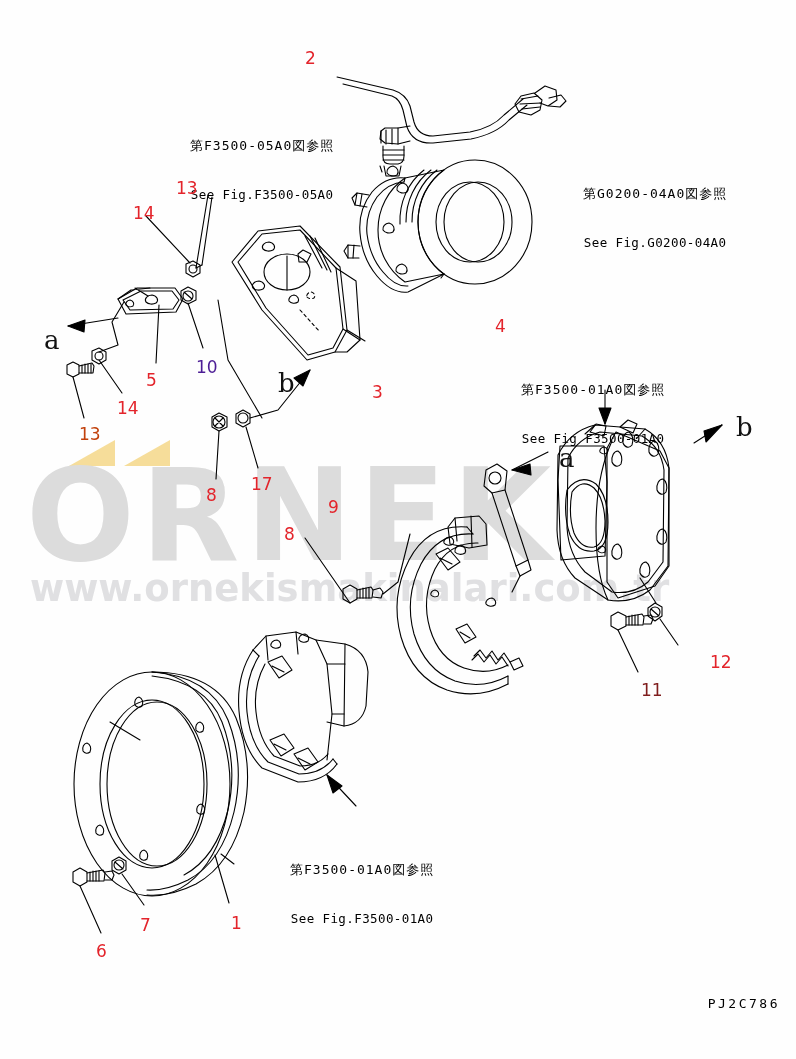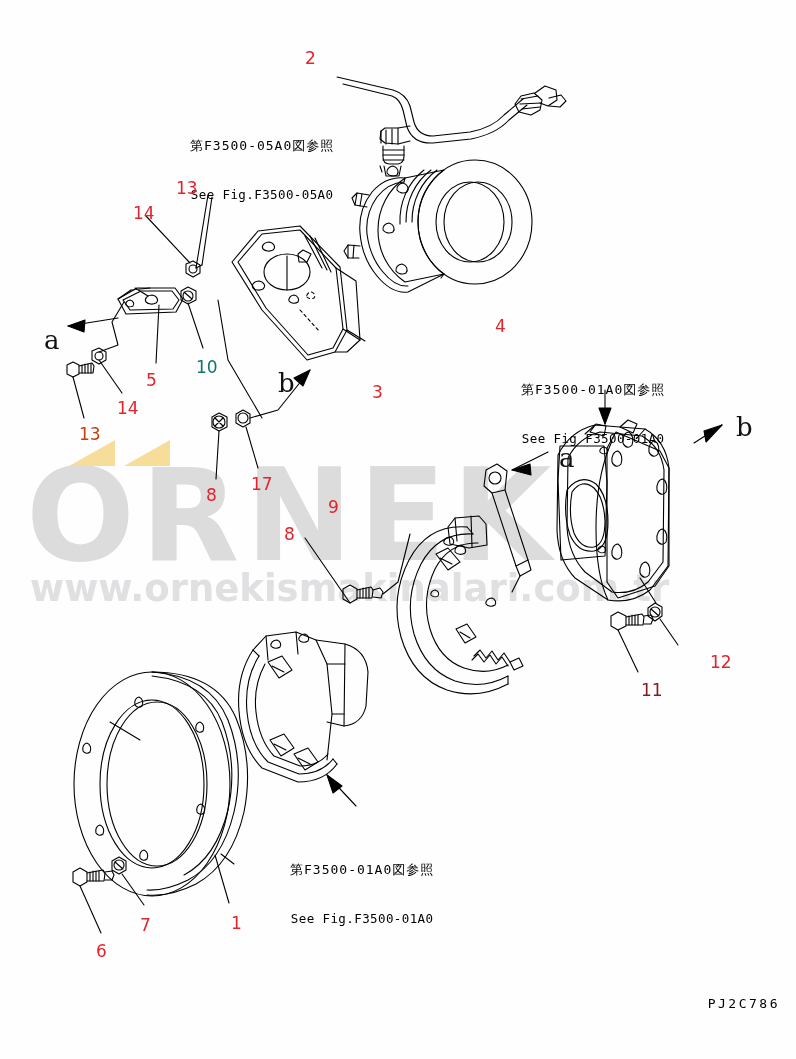--- a/index.html
+++ b/index.html
@@ -311,35 +311,39 @@
     </g>
 
   </svg>
   </div>
 
   <div class="refblk" style="left:190px;top:104px;">
     <div class="jp">第F3500-05A0図参照</div>
     <div>See Fig.F3500-05A0</div>
   </div>
 
+  <div class="refblk" style="left:583px;top:152px;">
+    <div class="jp">第G0200-04A0図参照</div>
+    <div>See Fig.G0200-04A0</div>
+  </div>
 
   <div class="refblk" style="left:521px;top:348px;">
     <div class="jp">第F3500-01A0図参照</div>
     <div>See Fig F3500-01A0</div>
   </div>
 
   <div class="refblk" style="left:290px;top:828px;">
     <div class="jp">第F3500-01A0図参照</div>
     <div>See Fig.F3500-01A0</div>
   </div>
 
   <div class="num" style="left: 305px; top: 48px; color: rgb(227, 36, 43);">2</div>
   <div class="num" style="left: 176px; top: 178px; color: rgb(227, 36, 43);">13</div>
   <div class="num" style="left: 133px; top: 203px; color: rgb(227, 36, 43);">14</div>
-  <div class="num" style="left: 196px; top: 357px; color: #0f766e;">10</div>
+  <div class="num" style="left: 196px; top: 357px; color: #4c1d95;">10</div>
   <div class="num" style="left: 146px; top: 370px; color: rgb(227, 36, 43);">5</div>
   <div class="num" style="left: 117px; top: 398px; color: rgb(227, 36, 43);">14</div>
   <div class="num" style="left: 79px; top: 424px; color: #c2410c;">13</div>
   <div class="num" style="left: 372px; top: 382px; color: rgb(227, 36, 43);">3</div>
   <div class="num" style="left: 495px; top: 316px; color: rgb(227, 36, 43);">4</div>
   <div class="num" style="left: 206px; top: 485px; color: rgb(227, 36, 43);">8</div>
   <div class="num" style="left: 251px; top: 474px; color: rgb(227, 36, 43);">17</div>
   <div class="num" style="left: 328px; top: 497px; color: rgb(227, 36, 43);">9</div>
   <div class="num" style="left: 284px; top: 524px; color: rgb(227, 36, 43);">8</div>
   <div class="num" style="left: 710px; top: 652px; color: rgb(227, 36, 43);">12</div>

